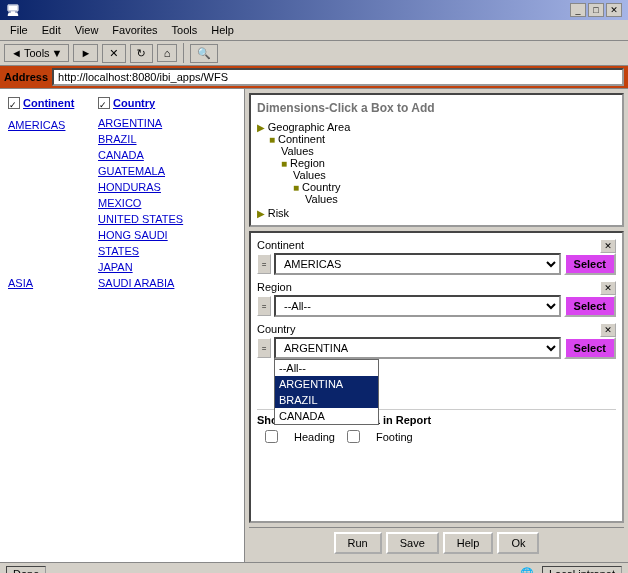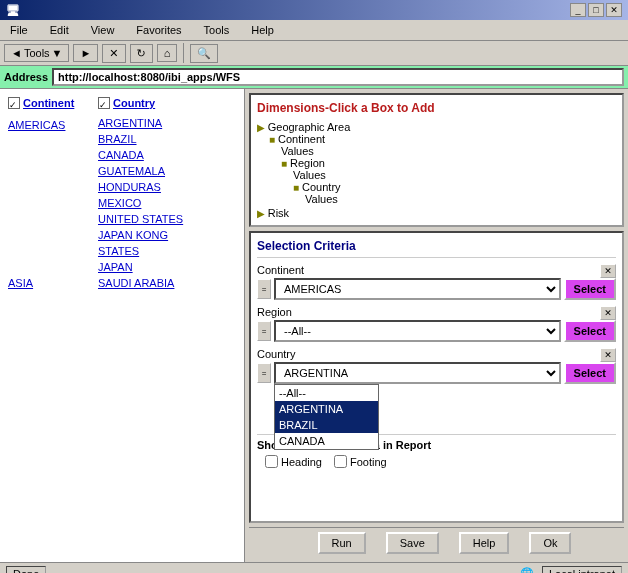--- a/index.html
+++ b/index.html
@@ -33,21 +33,21 @@
       cursor: pointer;
       display: flex; align-items: center; justify-content: center;
     }
 
     
     .menu-bar {
       background: #d4d0c8;
       border-bottom: 1px solid #888;
       display: flex;
       padding: 2px 4px;
-      gap: 10px;
+      gap: 2px;
     }
     .menu-item {
       padding: 2px 6px;
       font-size: 11px;
       cursor: pointer;
     }
 
     
     .toolbar {
       background: #d4d0c8;
@@ -62,35 +62,34 @@
       border: 1px solid #888;
       padding: 2px 6px;
       font-size: 11px;
       cursor: pointer;
       display: flex; align-items: center; gap: 2px;
     }
     .toolbar-separator { width: 1px; height: 20px; background: #888; margin: 0 2px; }
 
     
     .address-bar {
-      background: #86efac;
+      background: #c2410c;
       border-bottom: 1px solid #888;
       display: flex;
       align-items: center;
       padding: 2px 4px;
       gap: 4px;
     }
     .address-label { font-size: 11px; font-weight: bold; }
     .address-input {
       flex: 1;
       border: 2px inset #999;
       background: white;
       padding: 1px 4px;
       font-size: 11px;
-      font-weight: bold;
     }
 
     
     .main-content {
       display: flex;
       height: calc(573px - 100px);
       background: #d4d0c8;
     }
 
     
@@ -133,21 +132,21 @@
     
     .dimensions-box {
       background: white;
       border: 2px inset #999;
       padding: 6px;
       flex: 0 0 auto;
     }
     .dimensions-title {
       font-size: 12px;
       font-weight: bold;
-      color: #b91c1c;
+      color: #737373;
       margin-bottom: 6px;
     }
     .tree-item { display: flex; align-items: center; font-size: 11px; cursor: pointer; }
     .tree-indent-1 { margin-left: 12px; }
     .tree-indent-2 { margin-left: 24px; }
     .tree-indent-3 { margin-left: 36px; }
     .tree-indent-4 { margin-left: 48px; }
     .tree-icon { color: #808000; font-size: 10px; margin-right: 3px; }
 
     
@@ -226,38 +225,37 @@
     .show-criteria {
       display: flex;
       align-items: center;
       gap: 8px;
       margin-top: 4px;
       padding-top: 4px;
       border-top: 1px solid #ccc;
       font-size: 11px;
       font-weight: bold;
     }
-    .checkbox-label { display: flex; align-items: center; gap: 3px; }
+    .checkbox-label { display: flex; align-items: center; gap: 16px; }
 
     
     .action-buttons {
       display: flex;
       gap: 4px;
       padding: 4px;
       background: #d4d0c8;
       border-top: 1px solid #888;
       justify-content: center;
     }
     .action-btn {
       background: #d4d0c8;
       border: 2px outset #fff;
       padding: 3px 12px;
       font-size: 11px;
       cursor: pointer;
-      margin-left: 16px;
     }
 
     
     .status-bar {
       background: #d4d0c8;
       border-top: 1px solid #888;
       display: flex;
       align-items: center;
       padding: 2px 6px;
       font-size: 11px;
@@ -332,21 +330,21 @@
         <span class="country-cell">GUATEMALA</span>
         <span class="country-cell">HONDURAS</span>
         <span class="country-cell">MEXICO</span>
         <span class="country-cell">UNITED STATES</span>
       </div>
     </div>
 
     <div class="data-row" style="margin-top:4px;align-items:flex-end;">
       <div class="continent-cell">ASIA</div>
       <div class="country-list">
-        <span class="country-cell">JAPAN KONG</span>
+        <span class="country-cell">HONG SAUDI</span>
         <span class="country-cell">STATES</span>
         <span class="country-cell">JAPAN</span>
         <span class="country-cell">SAUDI ARABIA</span>
       </div>
     </div>
 
   </div>
 
   <div class="right-panel">
 
@@ -378,21 +376,20 @@
       <div class="tree-item tree-indent-4">
         <span>Values</span>
       </div>
       <div class="tree-item" style="margin-top:2px;">
         <span class="tree-icon">▶</span>
         <span>Risk</span>
       </div>
     </div>
 
     <div class="selection-box">
-      <div class="selection-title">Selection Criteria</div>
 
       <div class="criteria-row">
         <div style="display:flex; justify-content:space-between; align-items:center;">
           <span class="criteria-label">Continent</span>
           <button class="close-btn">✕</button>
         </div>
         <div class="criteria-controls">
           <button class="move-btn">=</button>
           <select class="criteria-select">
             <option>AMERICAS</option>

